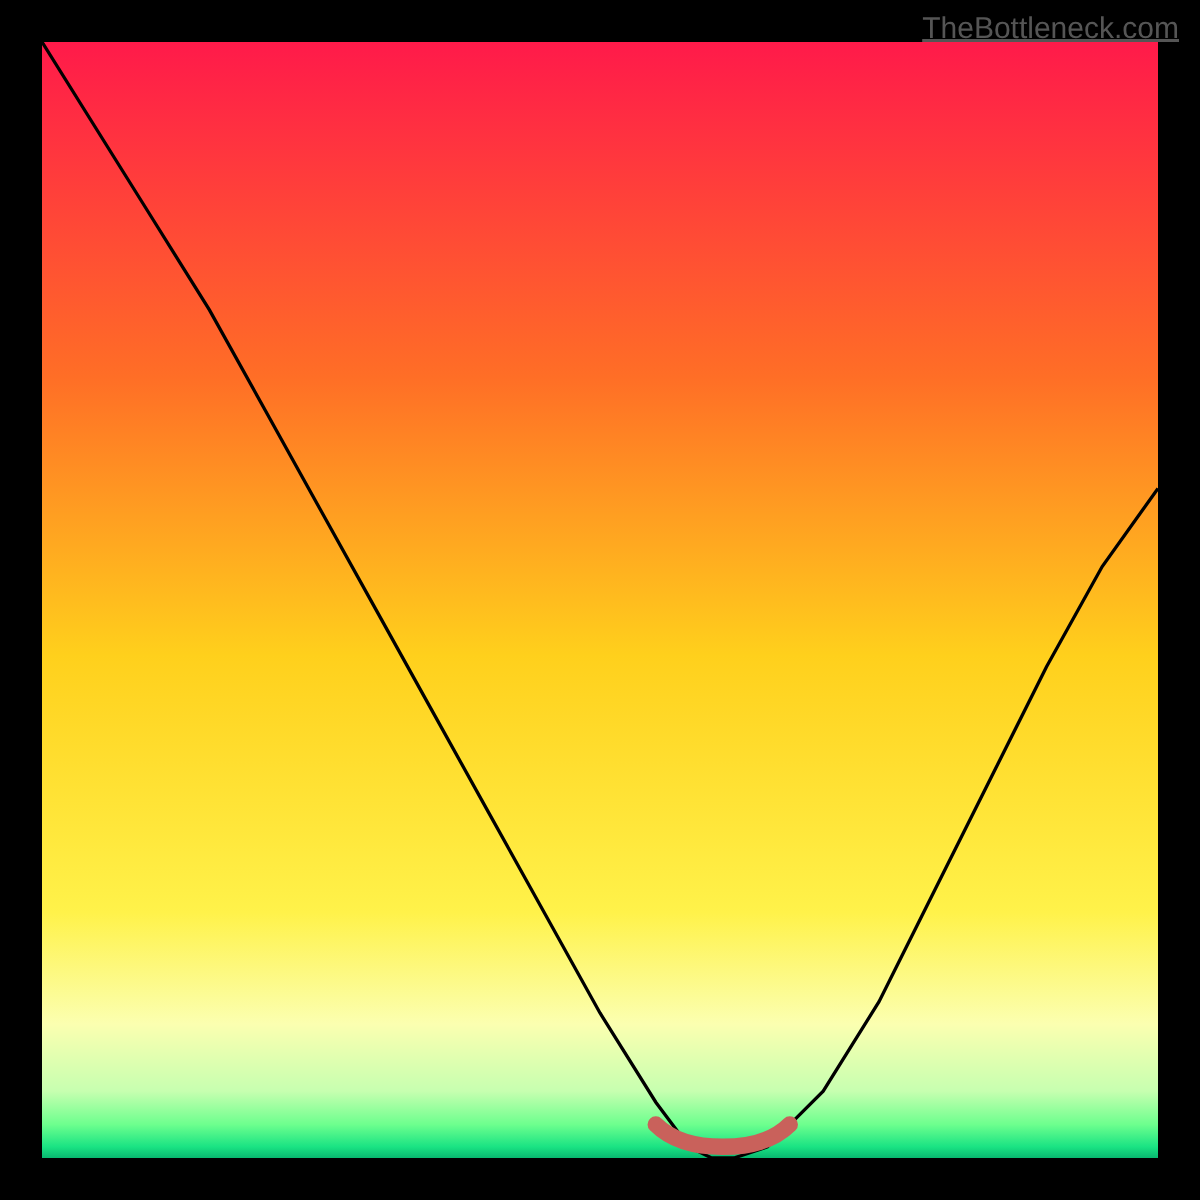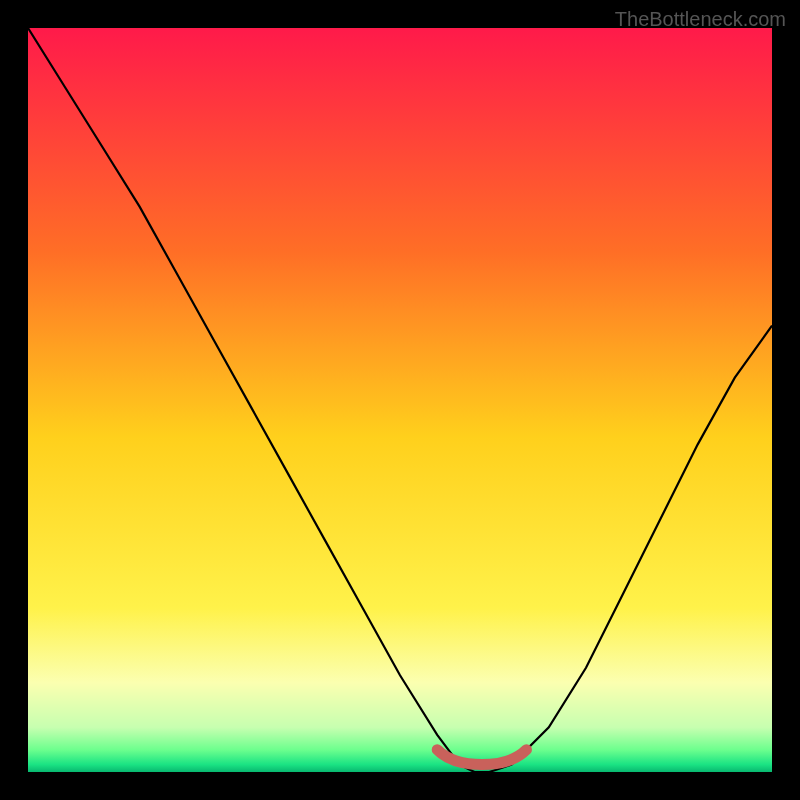--- a/index.html
+++ b/index.html
@@ -12,20 +12,21 @@
     font-family: Arial, sans-serif;
   }
   .watermark {
     position: absolute;
     top: 8px;
     right: 14px;
     color: #555;
     font-size: 20px;
     font-weight: 500;
     z-index: 10;
+    text-decoration: underline;
   }
   .plot-area {
     position: absolute;
     left: 28px;
     top: 28px;
     width: 744px;
     height: 744px;
     overflow: hidden;
   }
   .gradient {

